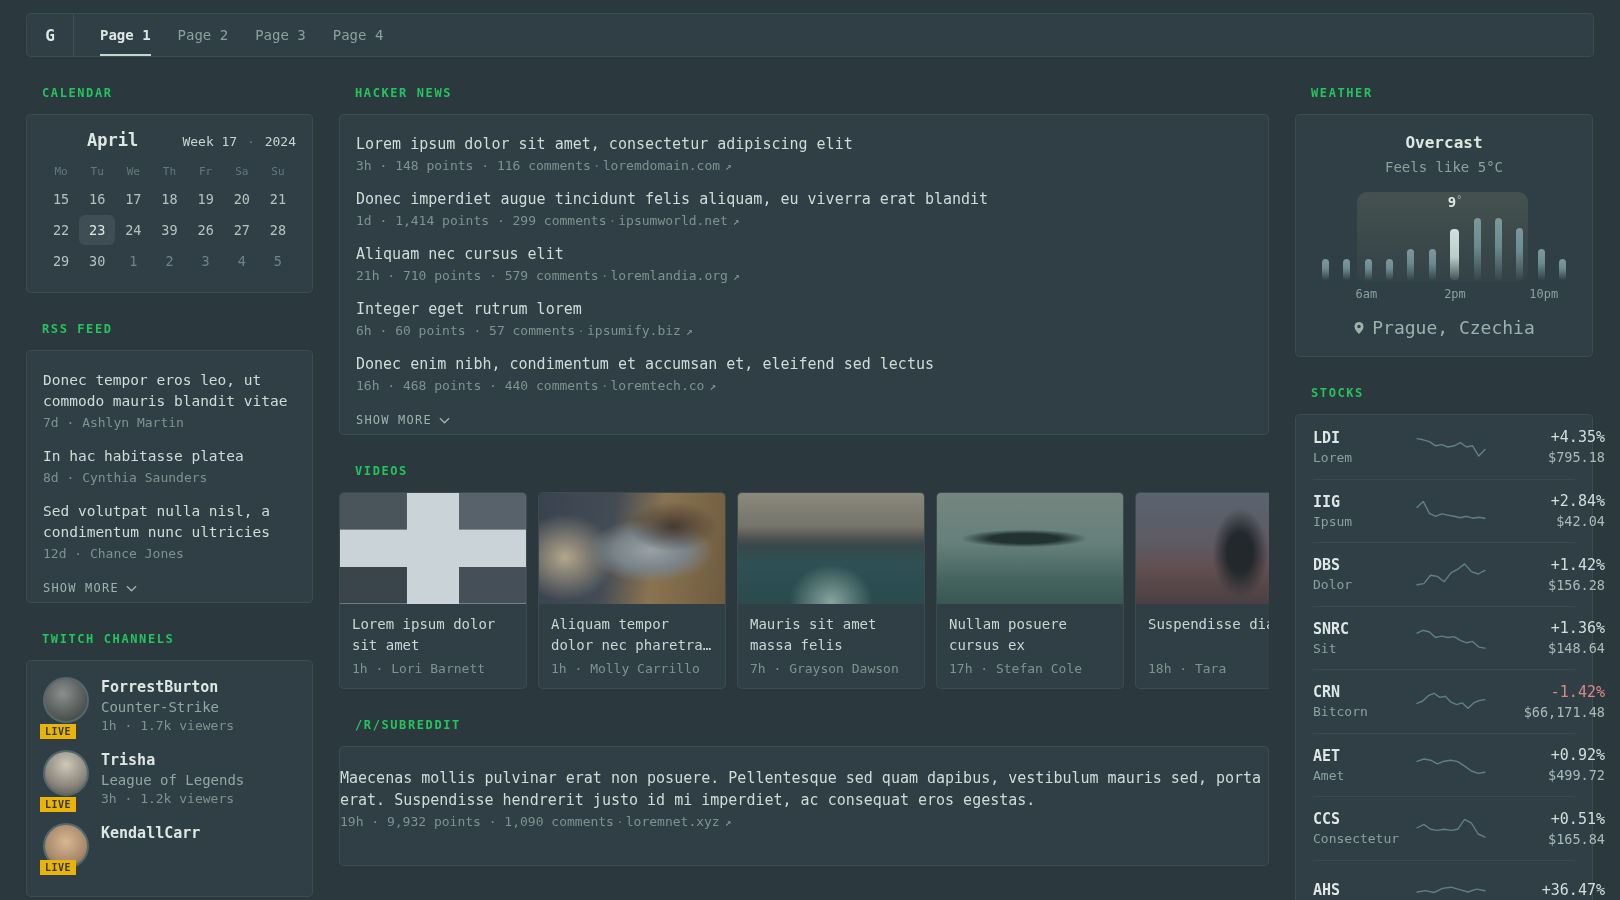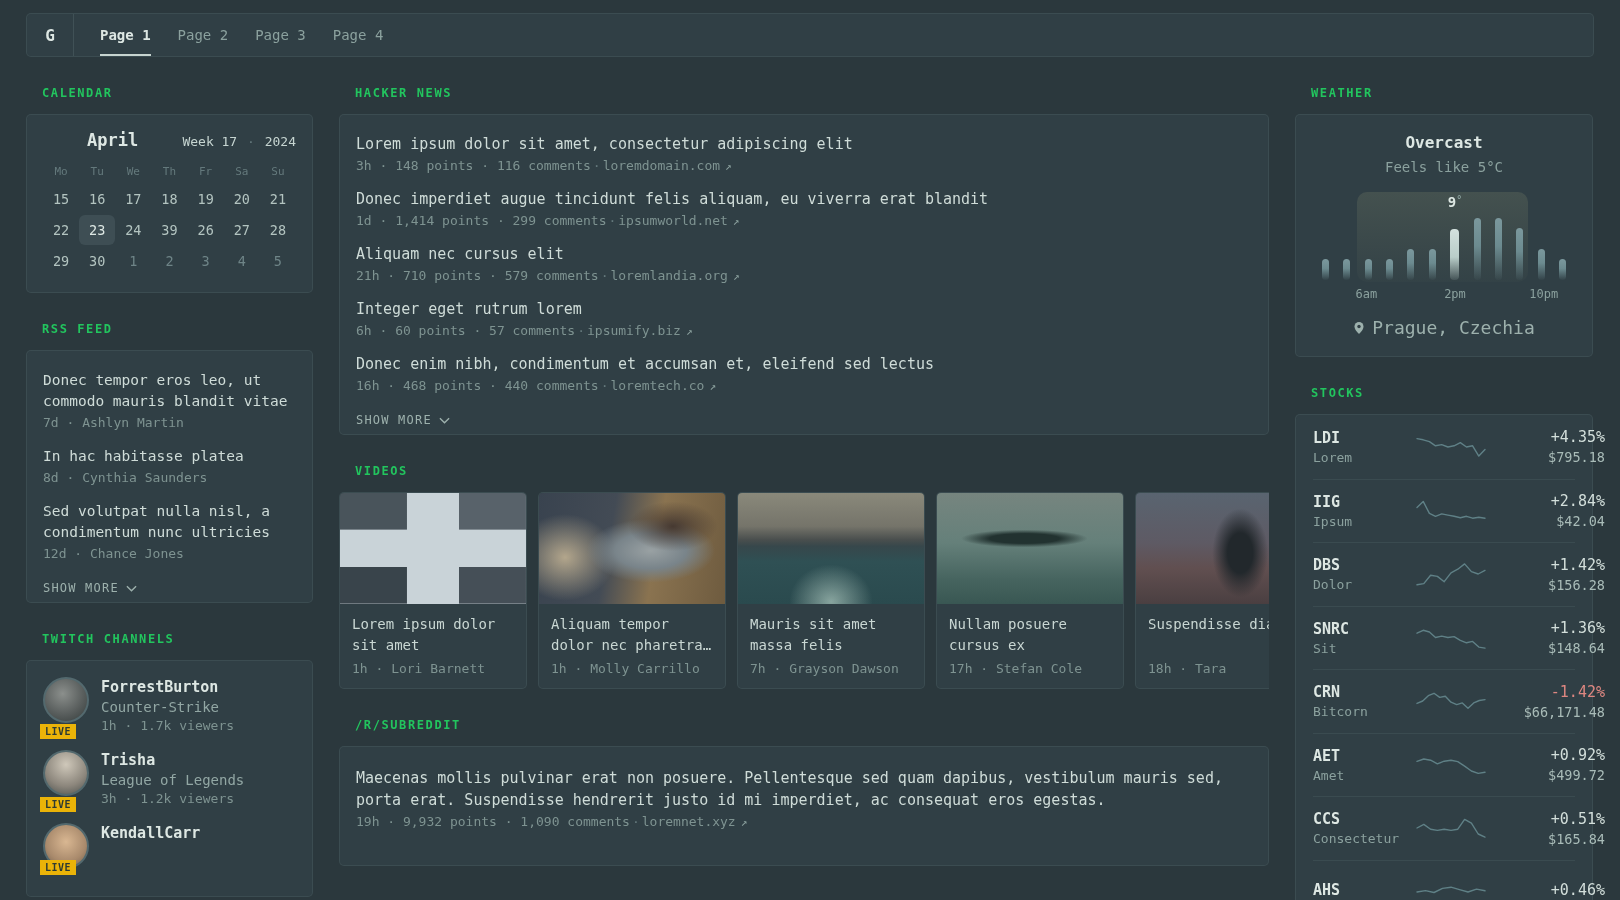--- a/index.html
+++ b/index.html
@@ -79,21 +79,21 @@
   .thumb{height:111px;border-radius:4px 4px 0 0;background-color:#55605e;}
   .thumb-towers{background-color:#c9d3d8;background-image:linear-gradient(#49545b,#49545b),linear-gradient(#58626a,#58626a),linear-gradient(#39444b,#39444b),linear-gradient(#454f57,#454f57);background-repeat:no-repeat;background-size:36% 33%;background-position:0 0,100% 0,0 100%,100% 100%;}
   .thumb-camera{background-image:radial-gradient(ellipse 30% 28% at 72% 30%,#463931 0%,rgba(70,57,49,0) 80%),radial-gradient(ellipse 48% 40% at 60% 52%,#99a1a3 0%,#79848a 40%,rgba(80,85,90,0) 72%),radial-gradient(ellipse 36% 52% at 14% 58%,#b3a68c 0%,rgba(179,166,140,0) 75%),linear-gradient(100deg,#39434f 0%,#434b55 38%,#8a7350 62%,#6e5b3f 100%);}
   .thumb-boat{background-image:radial-gradient(ellipse 32% 48% at 50% 98%,rgba(212,238,224,0.55),rgba(212,238,224,0) 70%),linear-gradient(180deg,#8a897b 0%,#75746a 30%,#4a4f4e 42%,#37474b 48%,#2f5054 62%,#2a4a4e 100%);}
   .thumb-canoe{background-image:radial-gradient(ellipse 34% 8% at 47% 41%,#223230 55%,rgba(34,50,48,0) 100%),linear-gradient(180deg,#76857f 0%,#65807a 45%,#46645f 78%,#395753 100%);}
   .thumb-fog{background-image:radial-gradient(ellipse 15% 40% at 56% 54%,#22282c 45%,rgba(34,40,44,0) 100%),linear-gradient(180deg,#596470 0%,#5e5a64 45%,#614f50 68%,#4a3f41 100%);}
   .video-body{padding:10px 12px 12px;}
   .video-title{font-size:14px;line-height:21px;color:#c9d7d3;height:42px;overflow:hidden;}
   .video-meta{font-size:13px;color:#7e9391;margin-top:5px;white-space:nowrap;}
   
-  .reddit-card{padding:20px 16px;}
+  .reddit-card{padding:20px 0;}
   .reddit-title{font-size:15px;line-height:22px;color:#cfdcd8;display:block;cursor:pointer;}
   
   .wx-card{padding:18px 16px 18px;text-align:center;}
   .wx-cond{font-size:16px;font-weight:bold;color:var(--t1);}
   .wx-feels{font-size:14px;color:var(--t3);margin-top:7px;}
   .wx-chart{position:relative;height:88px;margin:17px 10px 0;}
   .daylight{position:absolute;left:14.5%;width:70%;top:0;bottom:-2px;border-radius:10px;background:linear-gradient(180deg,rgba(213,213,150,0.12),rgba(213,213,150,0.02));}
   .wx-cols{position:absolute;left:0;right:0;bottom:0;height:62px;display:flex;justify-content:space-between;align-items:flex-end;}
   .wx-bar{width:7px;border-radius:4px;background:linear-gradient(180deg,#7b989d 0%,#6c8b90 45%,rgba(108,139,144,0.05) 100%);}
   .wx-col.current .wx-bar{width:9px;background:linear-gradient(180deg,#d3e1de 0%,#b9cdc9 55%,rgba(185,205,201,0.12) 100%);}
@@ -505,21 +505,21 @@
             <div class="st-left">
                 <div class="st-symbol">AHS</div>
                 <div class="st-name"></div>
               </div>
             <div class="st-sparkwrap">
                 <svg class="spark" width="72" height="28" viewBox="0 0 72 28">
                   <polyline points="2.0,14.0 10.5,12.6 19.0,14.5 27.5,10.4 36.0,9.2 44.5,11.6 53.0,14.0 61.5,11.1 70.0,12.8" fill="none" stroke-width="1.4" stroke-linejoin="round" stroke-linecap="round"></polyline>
                 </svg>
               </div>
             <div class="st-right">
-                <div class="st-change">+0.46%</div>
+                <div class="st-change">+36.47%</div>
                 <div class="st-price"></div>
               </div>
           </div>
         </div>
       </div>
     </section>
   </div>
 </div>
 
 </body></html>

